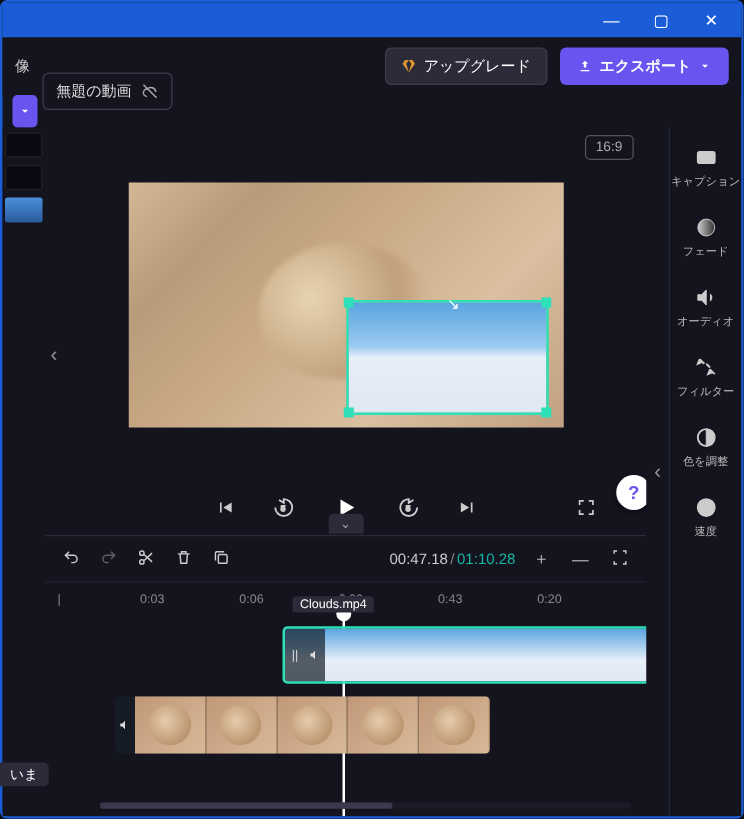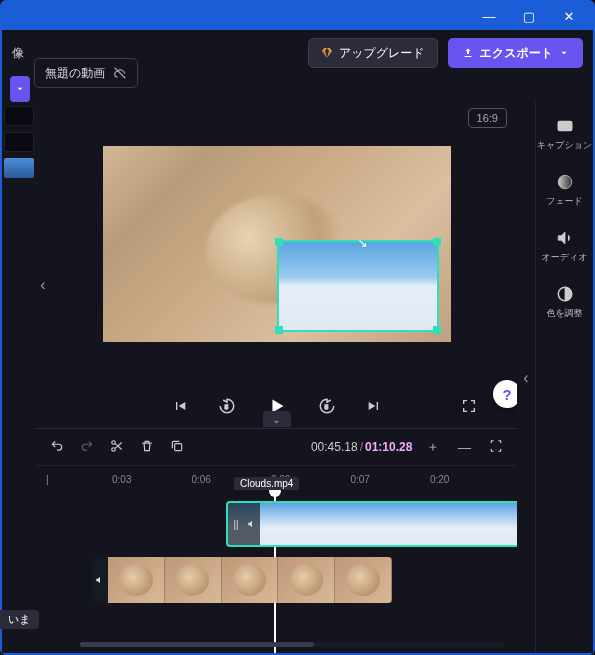--- a/index.html
+++ b/index.html
@@ -31,21 +31,21 @@
 .transport { height: 42px; display: flex; align-items: center; justify-content: center; gap: 22px; color: #ccc; position: relative; }
 .transport button { background: transparent; border: none; color: #ddd; cursor: pointer; padding: 4px; }
 .play-btn svg { fill:#fff; }
 .fs-btn { position:absolute; right: 36px; }
 .help-bubble { position: absolute; right: -4px; top: -6px; width: 28px; height: 28px; background: #fff; border-radius: 50%; display: flex; align-items: center; justify-content: center; color: #6a54f0; font-weight: bold; font-size: 15px; box-shadow: 0 2px 6px rgba(0,0,0,.4); cursor:pointer; }
 .timeline-panel { border-top: 1px solid #2a2a3a; background: #14141f; }
 .tl-toolbar { height: 36px; display: flex; align-items: center; padding: 0 12px; gap: 12px; font-size: 12px; color: #ccc; }
 .tl-toolbar button { background: transparent; border: none; color: #bbb; cursor: pointer; padding: 2px; }
 .tl-time { display:flex; gap:2px; }
 .tl-time .sep { color:#888; }
-.tl-time .tot { color:#f0abfc;font-weight:bold; }
+.tl-time .tot { color:#14b8a6; }
 .tl-toolbar .right { margin-left: auto; display: flex; gap: 14px; }
 .ruler { height: 28px; display: flex; align-items: center; padding: 0 10px; font-size: 10px; color: #888; border-top: 1px solid #222233; position: relative; gap: 60px; }
 .ruler span { position: relative; }
 .tracks { position: relative; padding: 8px 10px 40px; }
 .track-clip { position: relative; border-radius: 4px; overflow: hidden; margin-bottom: 10px; }
 .clip-video { height: 46px; background: linear-gradient(#5aa5e0 0%, #e6eef8 60%, #dfe8f3 100%); border: 2px solid #2de0b7; margin-left: 180px; width: 300px; display: flex; align-items: center; }
 .clip-video .ch { height:100%; width:16px; background: rgba(20,30,40,.7); display:flex; align-items:center; justify-content:center; color:#ddd; font-size:10px; }
 .clip-video .seg { flex:1; border-right: 1px solid rgba(255,255,255,.15); background: linear-gradient(#6ab0e8 0%, #e0ecf6 55%, #e6eef7 100%); }
 .clip-name { position:absolute; left:198px; top:-16px; background:#2b2b3a; font-size:10px; padding:1px 6px; border-radius:3px 3px 0 0; }
 .clip-cats { height: 46px; width: 300px; margin-left: 46px; border-radius:4px; overflow:hidden; display:flex; }
@@ -171,38 +171,38 @@
                 </svg></button>
           <button><svg width="14" height="14" viewBox="0 0 24 24" fill="none" stroke="#ccc" stroke-width="2">
                   <path d="M4 7h16M9 7V4h6v3M7 7l1 13h8l1-13"></path>
                 </svg></button>
           <button><svg width="14" height="14" viewBox="0 0 24 24" fill="none" stroke="#ccc" stroke-width="2">
                   <rect x="8" y="8" width="12" height="12" rx="2"></rect>
                   <path d="M4 16V6a2 2 0 012-2h10"></path>
                 </svg></button>
           <div class="spacer"></div>
           <div class="tl-time">
-            <span>00:45.18</span>
+            <span>00:47.18</span>
             <span class="sep"> / </span>
             <span class="tot">01:10.28</span>
           </div>
           <div class="right">
             <button>＋</button>
             <button>―</button>
             <button><svg width="14" height="14" viewBox="0 0 24 24" fill="none" stroke="#ccc" stroke-width="2">
                     <path d="M8 3H4v4M16 3h4v4M8 21H4v-4M16 21h4v-4"></path>
                   </svg></button>
           </div>
         </div>
         <div class="ruler">
           <span style="width:6px;">|</span>
           <span>0:03</span>
           <span>0:06</span>
           <span>0:09</span>
-          <span>0:07</span>
+          <span>0:43</span>
           <span>0:20</span>
         </div>
         <div class="tracks">
           <div class="playhead"></div>
           <div class="clip-name">Clouds.mp4</div>
           <div class="track-clip clip-video">
             <div class="ch">||</div>
             <div class="ch">
                   <svg width="10" height="10" viewBox="0 0 24 24" fill="#ddd">
                     <path d="M3 9v6h4l5 5V4L7 9z"></path>
@@ -255,23 +255,36 @@
           </svg>
         <span>フェード</span>
       </div>
       <div class="side-item">
         <svg viewBox="0 0 24 24" fill="#ccc">
             <path d="M3 9v6h4l5 5V4L7 9z M16 8a5 5 0 010 8"></path>
           </svg>
         <span>オーディオ</span>
       </div>
       <div class="side-item">
+        <svg viewBox="0 0 24 24" fill="none" stroke-width="2">
+            <path d="M5 3l5 5M5 3l-2 5 5-2M16 14l5 5M16 14l-2 5 5-2M12 8l4 4"></path>
+          </svg>
+        <span>フィルター</span>
+      </div>
+      <div class="side-item">
         <svg viewBox="0 0 24 24">
             <circle cx="12" cy="12" r="9" fill="none" stroke="#ccc" stroke-width="2"></circle>
             <path d="M12 3a9 9 0 010 18z" fill="#ccc"></path>
           </svg>
         <span>色を調整</span>
       </div>
+      <div class="side-item">
+        <svg viewBox="0 0 24 24" fill="none" stroke-width="2">
+            <circle cx="12" cy="12" r="9"></circle>
+            <path d="M12 12l4-4"></path>
+          </svg>
+        <span>速度</span>
+      </div>
     </div>
   </div>
 
   <div class="bottom-label">いま</div>
 </div>
 
 </body></html>

